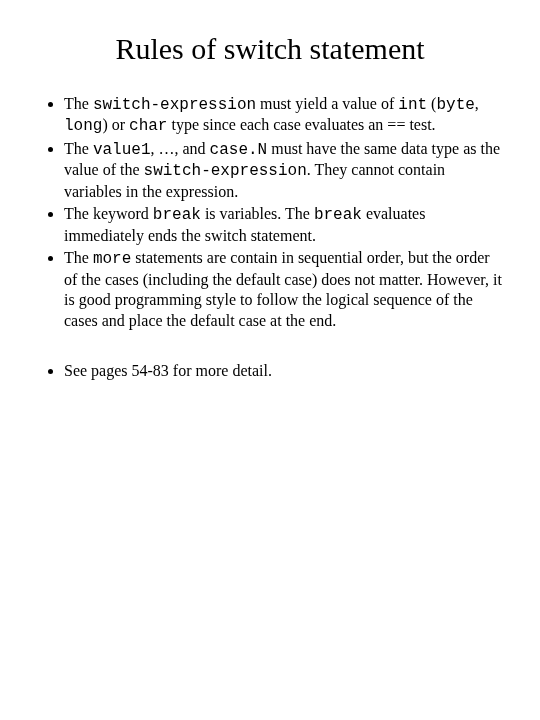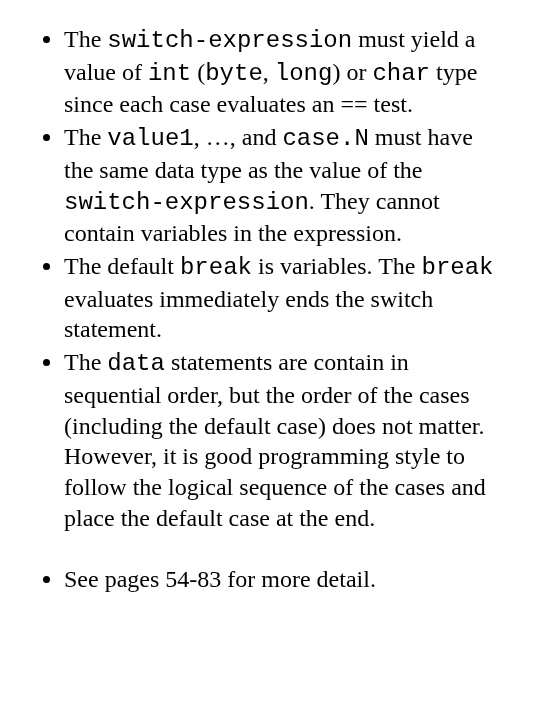--- a/index.html
+++ b/index.html
@@ -22,54 +22,55 @@
     text-align: center;
     margin: 8px 0 28px 0;
     font-weight: normal;
   }
   ul.bullets {
     list-style: disc;
     margin: 0 0 0 6px;
     padding-left: 22px;
   }
   ul.bullets li {
-    font-size: 24px;
+    font-size: 16px;
     line-height: 1.28;
     margin-bottom: 2px;
   }
   .mono {
     font-family: "Courier New", Courier, monospace;
   }
   .gap {
     height: 26px;
     list-style: none;
   }
 </style>
 </head>
 <body>
 
 <div class="slide">
 
+  <h1 class="title">Rules of switch statement</h1>
 
   <ul class="bullets">
 
     <li>
       <span>The </span><span class="mono">switch-expression</span><span> must yield a value of </span><span class="mono">int</span><span> (</span><span class="mono">byte</span><span>, </span><span class="mono">long</span><span>) or </span><span class="mono">char</span><span> type since each case evaluates an == test.</span>
     </li>
 
     <li>
       <span>The </span><span class="mono">value1</span><span>, …, and </span><span class="mono">case.N</span><span> must have the same data type as the value of the </span><span class="mono">switch-expression</span><span>.  They cannot contain variables in the expression.</span>
     </li>
 
     <li>
-      <span>The default </span><span class="mono">break</span><span> is variables.  The </span><span class="mono">break</span><span> evaluates immediately ends the switch statement.</span>
+      <span>The keyword </span><span class="mono">break</span><span> is variables.  The </span><span class="mono">break</span><span> evaluates immediately ends the switch statement.</span>
     </li>
 
     <li>
-      <span>The </span><span class="mono">data</span><span> statements are contain in sequential order, but the order of the cases (including the default case) does not matter.  However, it is good programming style to follow the logical sequence of the cases and place the default case at the end.</span>
+      <span>The </span><span class="mono">more</span><span> statements are contain in sequential order, but the order of the cases (including the default case) does not matter.  However, it is good programming style to follow the logical sequence of the cases and place the default case at the end.</span>
     </li>
 
     <li class="gap"></li>
 
     <li>
       <span>See pages 54-83 for more detail.</span>
     </li>
 
   </ul>
 

